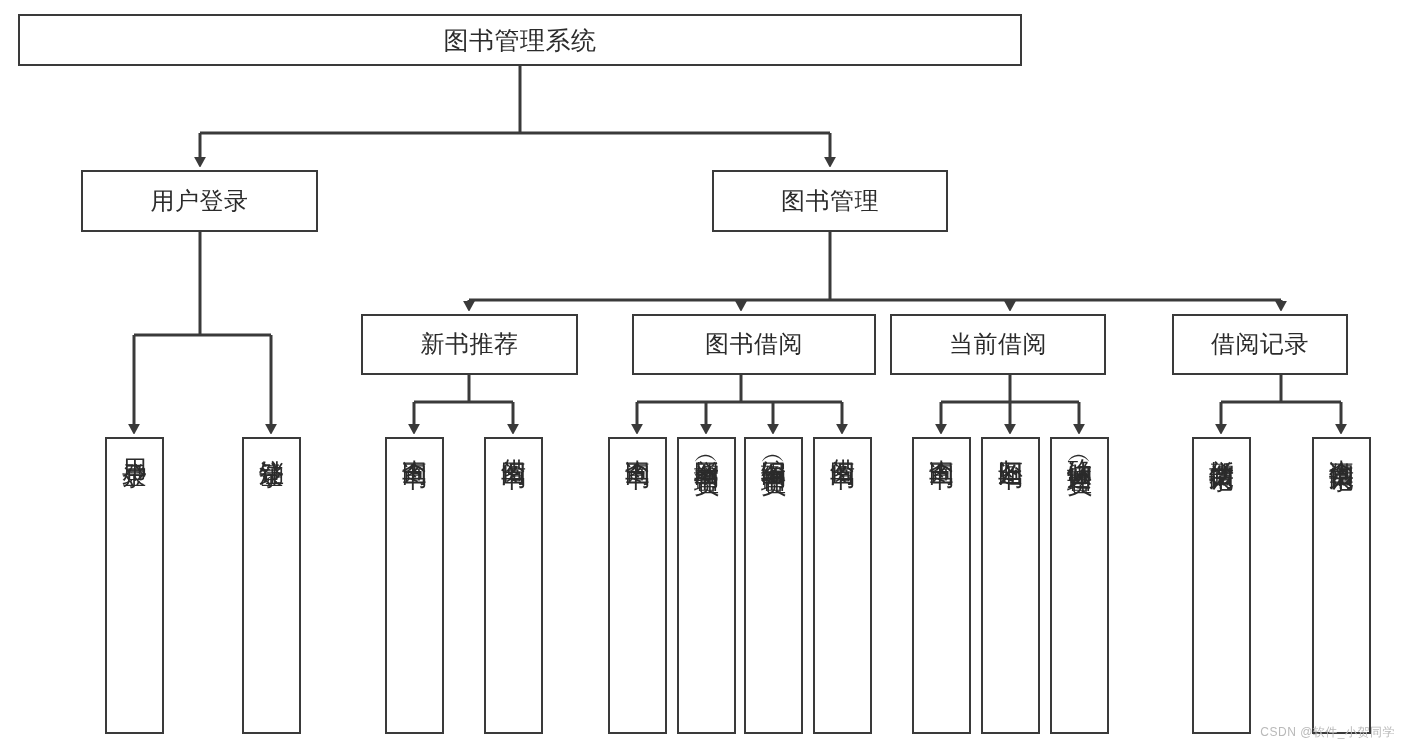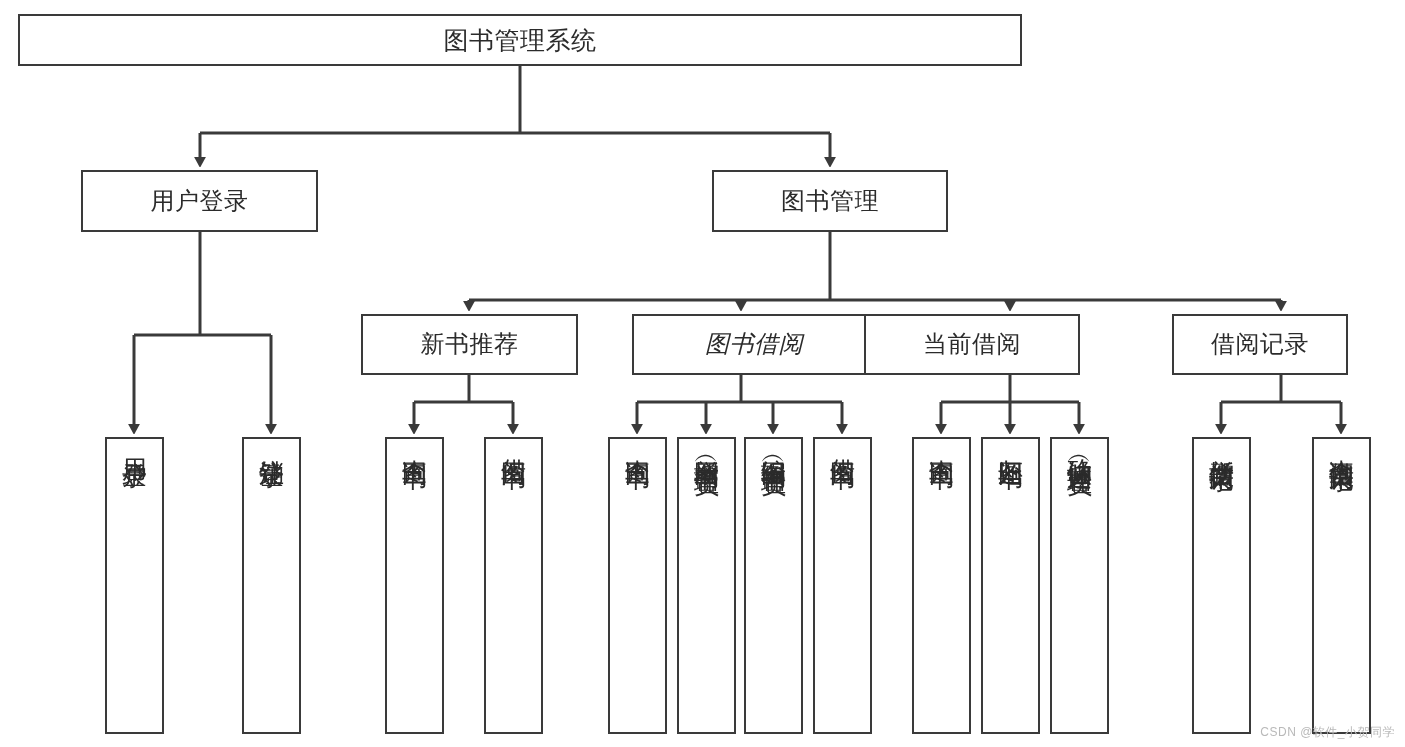--- a/index.html
+++ b/index.html
@@ -134,24 +134,24 @@
   <div class="node horiz" style="left:81px; top:170px; width:237px; height:62px;">
     <span class="cap">用户登录</span>
   </div>
   <div class="node horiz" style="left:712px; top:170px; width:236px; height:62px;">
     <span class="cap">图书管理</span>
   </div>
 
   <div class="node horiz" style="left:361px; top:314px; width:217px; height:61px;">
     <span class="cap">新书推荐</span>
   </div>
-  <div class="node horiz" style="left:632px; top:314px; width:244px; height:61px;font-style:italic;">
+  <div class="node horiz" style="left:632px; top:314px; width:244px; height:61px;">
     <span class="cap">图书借阅</span>
   </div>
-  <div class="node horiz" style="left:864px; top:314px; width:216px; height:61px;">
+  <div class="node horiz" style="left:890px; top:314px; width:216px; height:61px;">
     <span class="cap">当前借阅</span>
   </div>
   <div class="node horiz" style="left:1172px; top:314px; width:176px; height:61px;">
     <span class="cap">借阅记录</span>
   </div>
 
   <div class="node vert" style="left:105px; top:437px; width:59px; height:297px;">
     <span class="cap">用户登录</span>
   </div>
   <div class="node vert" style="left:242px; top:437px; width:59px; height:297px;">

